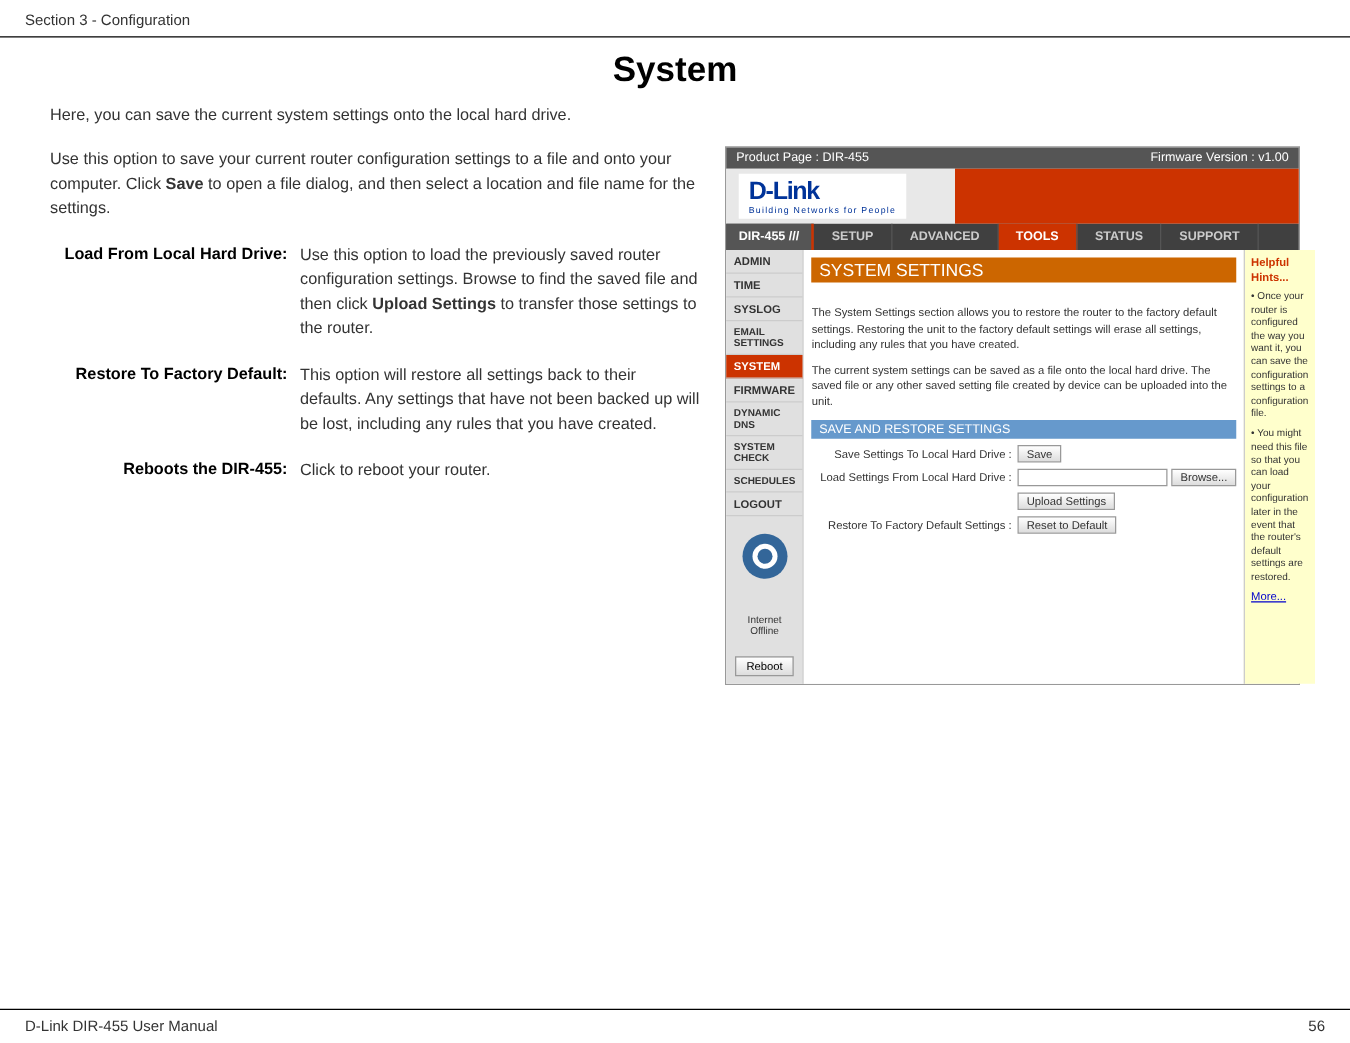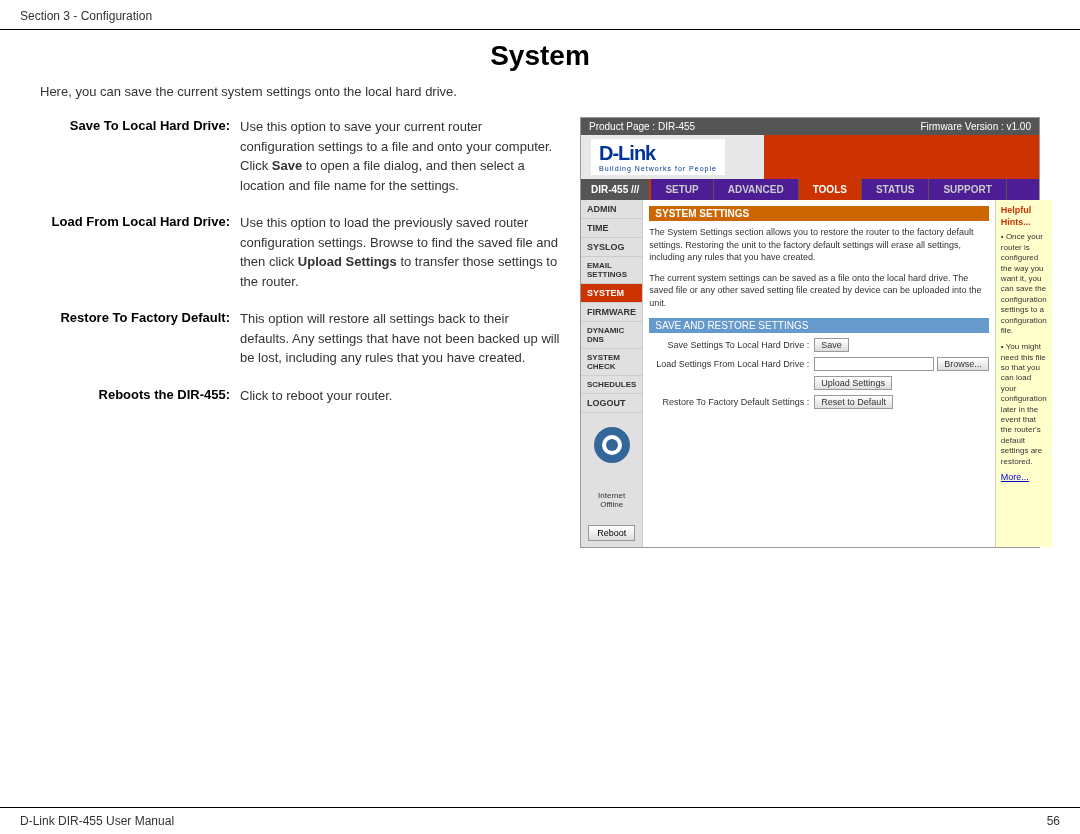--- a/index.html
+++ b/index.html
@@ -129,21 +129,21 @@
       letter-spacing: -1px;
     }
 
     .dlink-logo-sub {
       font-size: 7px;
       color: #003399;
       letter-spacing: 1px;
     }
 
     .router-nav {
-      background: #4c1d95;
+      background: #404040;
       display: flex;
       align-items: center;
     }
 
     .router-nav-model {
       background: #555;
       color: #fff;
       font-size: 10px;
       font-weight: bold;
       padding: 5px 10px;
@@ -198,25 +198,25 @@
 
     .router-main {
       flex: 1;
       padding: 6px;
       background: #fff;
     }
 
     .router-section-title {
       background: #cc6600;
       color: #fff;
-      font-size: 10px;
-      font-weight: bold;
+      font-size: 14px;
+      font-weight: normal;
       padding: 2px 6px;
       text-transform: uppercase;
-      margin-bottom: 5px;
+      margin-bottom: 18px;
     }
 
     .router-description {
       font-size: 9px;
       color: #333;
       line-height: 1.4;
       margin-bottom: 8px;
     }
 
     .router-settings-title {
@@ -324,23 +324,20 @@
 
 <div class="main-content">
   <h1 class="page-title">System</h1>
   <p class="intro-text">Here, you can save the current system settings onto the local hard drive.</p>
 
   <div class="content-layout">
 
     <div class="left-column">
 
       <div class="setting-row">
-        <div class="setting-label">
-          <span>Save To Local Hard Drive:</span>
-        </div>
         <div class="setting-description">
           Use this option to save your current router configuration settings to a file and onto your computer. Click <span class="bold">Save</span> to open a file dialog, and then select a location and file name for the settings.
         </div>
       </div>
 
       <div class="setting-row">
         <div class="setting-label">
           <span>Load From Local Hard Drive:</span>
         </div>
         <div class="setting-description">

